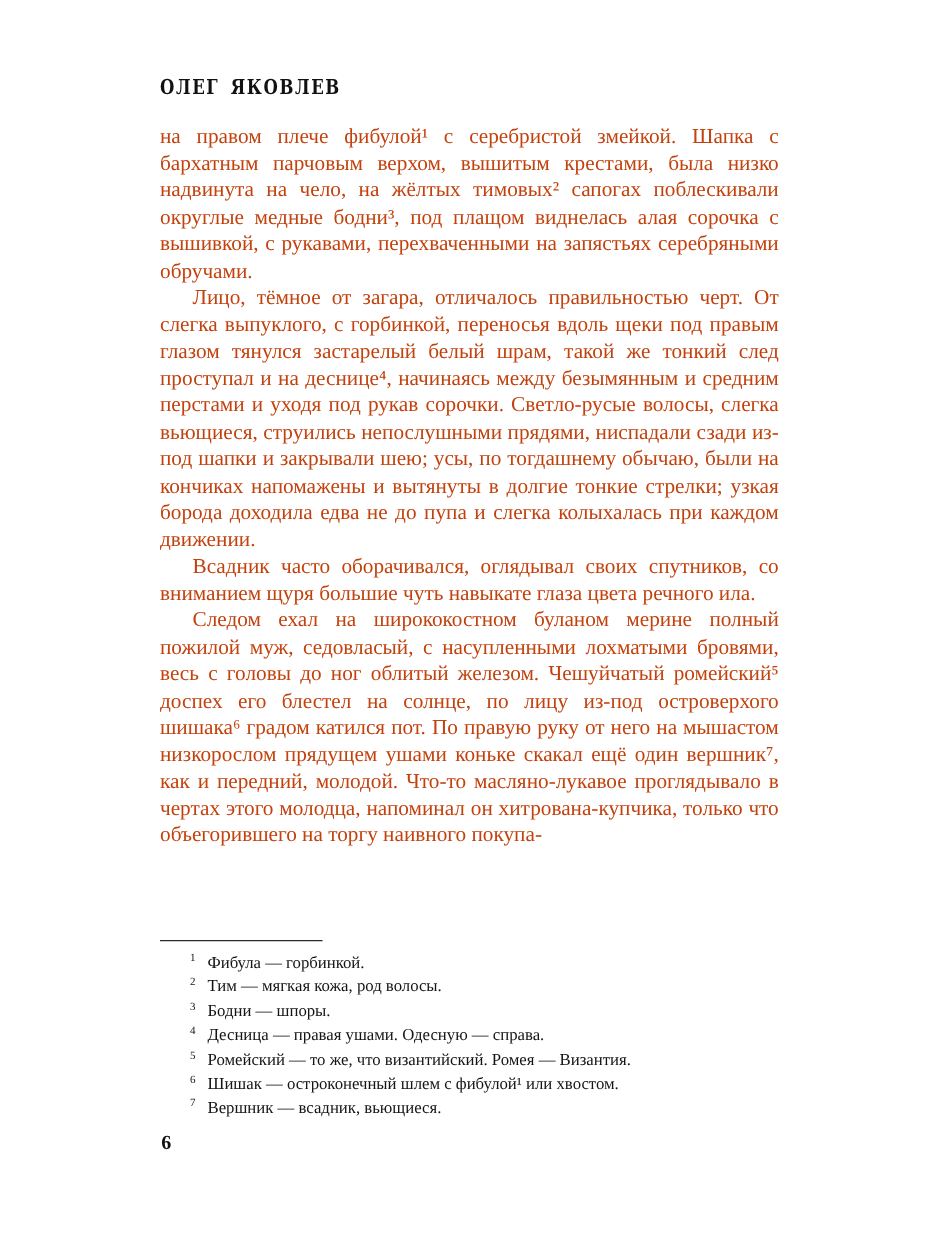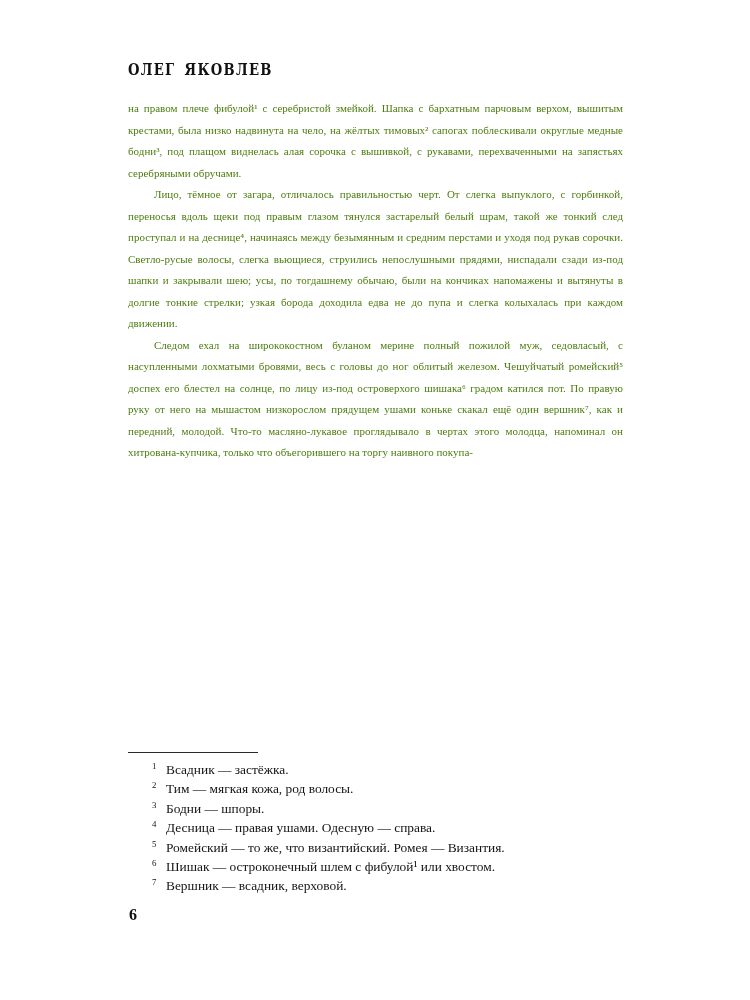--- a/index.html
+++ b/index.html
@@ -39,26 +39,26 @@
   }
   
   .textblock {
     position: absolute;
     left: 128px;
     top: 98px;
     width: 495px;
   }
   .para {
     margin: 0;
-    font-size: 11px;
+    font-size: 17px;
     line-height: 21.5px;
     text-align: justify;
     text-justify: inter-word;
     text-indent: 26px;
-    color: #4d7c0f;
+    color: #c2410c;
     hyphens: manual;
   }
   .para.first-line-flush {
     text-indent: 0;
   }
   
   .footnotes {
     position: absolute;
     left: 128px;
     top: 752px;
@@ -107,29 +107,30 @@
 </head>
 <body>
 
 <div class="page">
 
   <div class="running-head">ОЛЕГ ЯКОВЛЕВ</div>
 
   <div class="textblock">
     <p class="para first-line-flush">на правом плече фибулой¹ с серебристой змейкой. Шапка с бархатным парчовым верхом, вышитым крестами, была низко надвинута на чело, на жёлтых тимовых² сапогах поблескивали округлые медные бодни³, под плащом виднелась алая сорочка с вышивкой, с рукавами, перехваченными на запястьях серебряными обручами.</p>
     <p class="para">Лицо, тёмное от загара, отличалось правильностью черт. От слегка выпуклого, с горбинкой, переносья вдоль щеки под правым глазом тянулся застарелый белый шрам, такой же тонкий след проступал и на деснице⁴, начинаясь между безымянным и средним перстами и уходя под рукав сорочки. Светло-русые волосы, слегка вьющиеся, струились непослушными прядями, ниспадали сзади из-под шапки и закрывали шею; усы, по тогдашнему обычаю, были на кончиках напомажены и вытянуты в долгие тонкие стрелки; узкая борода доходила едва не до пупа и слегка колыхалась при каждом движении.</p>
+    <p class="para">Всадник часто оборачивался, оглядывал своих спутников, со вниманием щуря большие чуть навыкате глаза цвета речного ила.</p>
     <p class="para">Следом ехал на ширококостном буланом мерине полный пожилой муж, седовласый, с насупленными лохматыми бровями, весь с головы до ног облитый железом. Чешуйчатый ромейский⁵ доспех его блестел на солнце, по лицу из-под островерхого шишака⁶ градом катился пот. По правую руку от него на мышастом низкорослом прядущем ушами коньке скакал ещё один вершник⁷, как и передний, молодой. Что-то масляно-лукавое проглядывало в чертах этого молодца, напоминал он хитрована-купчика, только что объегорившего на торгу наивного покупа-</p>
   </div>
 
   <div class="footnotes">
     <div class="fn-rule"></div>
     <ul class="fn-list">
       <li class="fn-item">
         <span class="fn-marker">1</span>
-        <span class="fn-text">Всадник — застёжка.</span>
+        <span class="fn-text">Фибула — горбинкой.</span>
       </li>
       <li class="fn-item">
         <span class="fn-marker">2</span>
         <span class="fn-text">Тим — мягкая кожа, род волосы.</span>
       </li>
       <li class="fn-item">
         <span class="fn-marker">3</span>
         <span class="fn-text">Бодни — шпоры.</span>
       </li>
       <li class="fn-item">
@@ -139,20 +140,20 @@
       <li class="fn-item">
         <span class="fn-marker">5</span>
         <span class="fn-text">Ромейский — то же, что византийский. Ромея — Византия.</span>
       </li>
       <li class="fn-item">
         <span class="fn-marker">6</span>
         <span class="fn-text">Шишак — остроконечный шлем с фибулой¹ или хвостом.</span>
       </li>
       <li class="fn-item">
         <span class="fn-marker">7</span>
-        <span class="fn-text">Вершник — всадник, верховой.</span>
+        <span class="fn-text">Вершник — всадник, вьющиеся.</span>
       </li>
     </ul>
   </div>
 
   <div class="folio">6</div>
 
 </div>
 
 </body></html>

